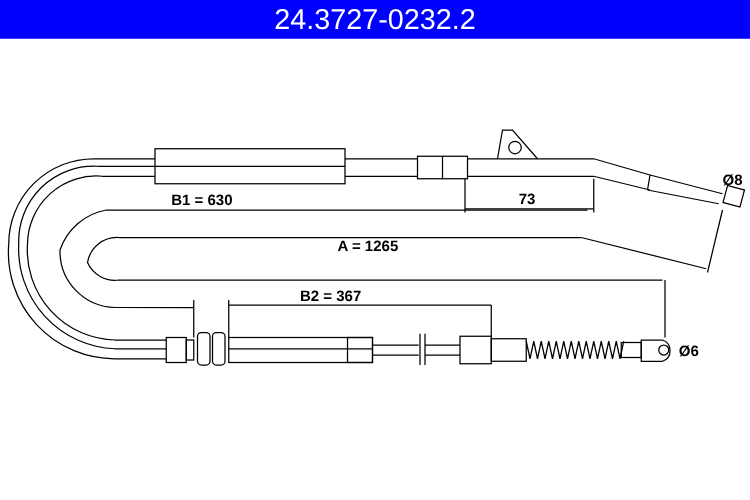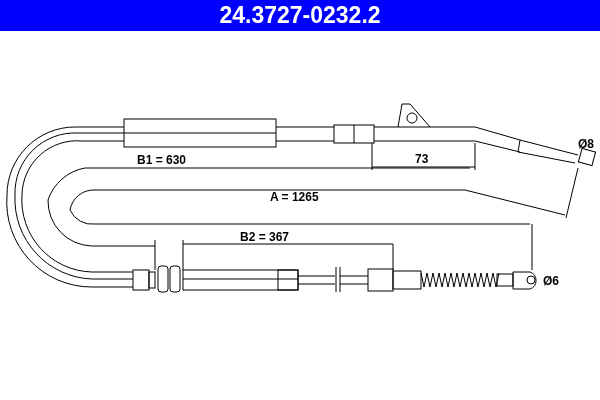--- a/index.html
+++ b/index.html
@@ -1,17 +1,17 @@
 <!DOCTYPE html>
 <html><head>
 <meta charset="utf-8">
 <style>
   html, body { margin:0; padding:0; background:#ffffff; }
   body { width:600px; height:400px; position:relative; overflow:hidden; font-family:"Liberation Sans", sans-serif; }
-  .header { position:absolute; left:0; top:0; width:600px; height:31px; background:#0000ff; color:#fff; font-weight:bold; font-size:23px; display:flex; justify-content:center; align-items:center; gap:32px; }
+  .header { position:absolute; left:0; top:0; width:600px; height:31px; background:#0000ff; color:#fff; font-weight:normal; font-size:23px; display:flex; justify-content:center; align-items:center; gap:32px; }
   .header span { letter-spacing:0px; }
   svg { position:absolute; left:0; top:0; }
   .lbl { font-family:"Liberation Sans", sans-serif; font-weight:bold; font-size:12px; fill:#000; }
 </style>
 </head>
 <body>
 
 <div class="header">
   <span>24.3727-0232.2</span>
 </div>

